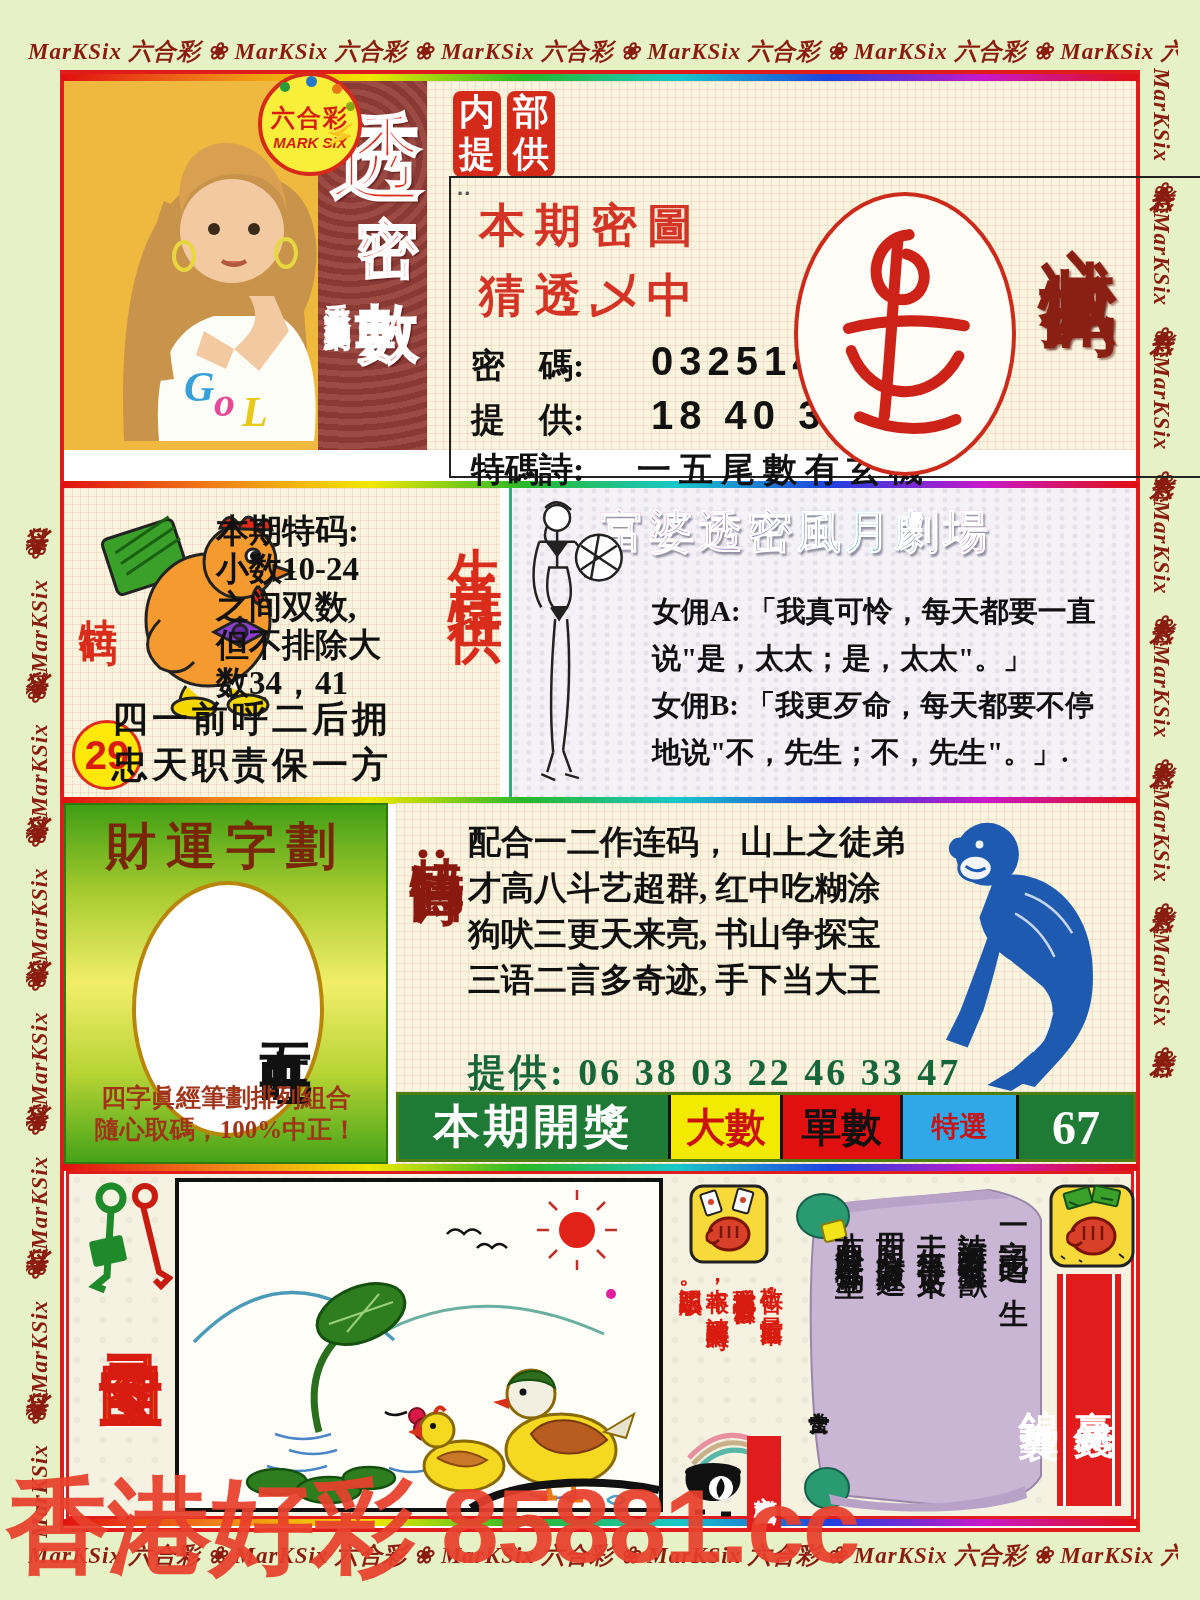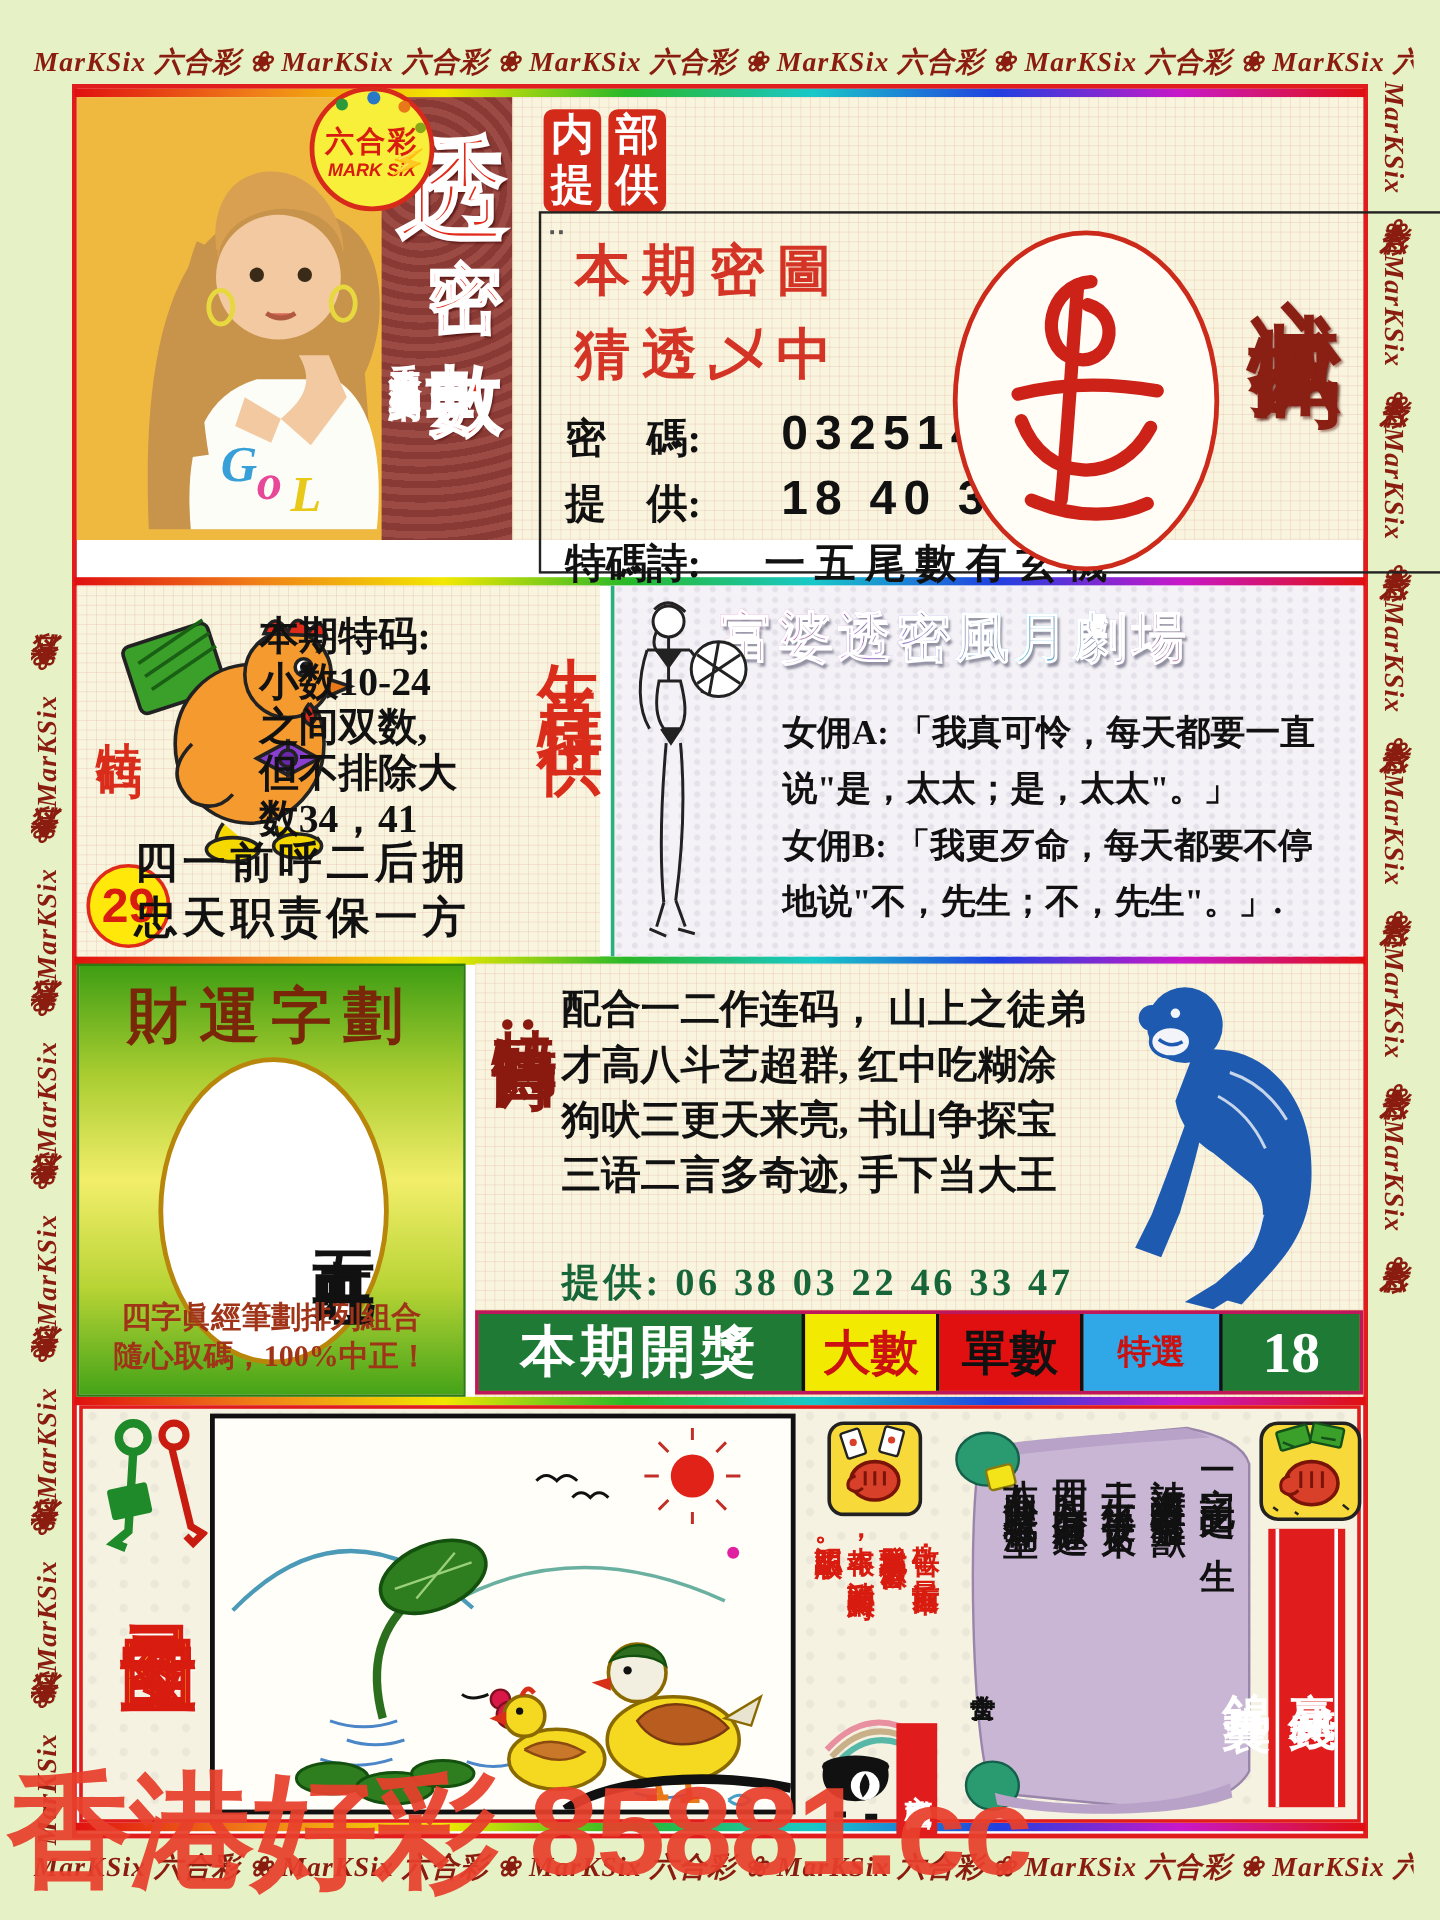--- a/index.html
+++ b/index.html
@@ -101,24 +101,24 @@
     font-family:"Liberation Serif",serif;font-size:25px;}
   .ff1{top:276px;} .ff2{top:308px;}
   .ppanel{position:absolute;left:396px;top:803px;width:740px;height:361px;}
   .pside{position:absolute;left:4px;top:10px;height:290px;writing-mode:vertical-rl;color:#8a1a10;
     font-family:"Liberation Serif",serif;font-weight:bold;font-size:54px;letter-spacing:8px;}
   .plines{position:absolute;left:72px;top:16px;width:450px;color:#111;font-family:"Liberation Serif",serif;
     font-weight:bold;font-size:33px;line-height:46px;white-space:nowrap;}
   .pspec{position:absolute;left:72px;top:196px;color:#e0261c;font-family:"Liberation Serif",serif;
     font-weight:bold;font-size:38px;letter-spacing:4px;}
   .pprov{position:absolute;left:72px;top:244px;color:#17663a;font-family:"Liberation Serif",serif;
-    font-weight:bold;font-size:32px;letter-spacing:3px;}
+    font-weight:bold;font-size:38px;letter-spacing:3px;}
   .monkey{position:absolute;left:500px;top:2px;width:238px;height:286px;}
   .resultbar{position:absolute;left:396px;top:1092px;width:740px;height:70px;display:flex;
-    border:3px solid #be185d;box-sizing:border-box;background:#f97316;}
+    border:3px solid #4d7c0f;box-sizing:border-box;background:#b91c1c;}
   .cell{height:100%;display:flex;align-items:center;justify-content:center;font-weight:bold;
     font-family:"Liberation Serif",serif;box-sizing:border-box;border-right:3px solid #111;}
   .c0{width:272px;background:#1e7a34;color:#fff;font-size:46px;letter-spacing:4px;}
   .c1{width:112px;background:#f2ea00;color:#cc1111;font-size:40px;}
   .c2{width:120px;background:#e01010;color:#111;font-size:40px;}
   .c3{width:116px;background:#30a8e8;color:#cc1111;font-size:28px;}
   .c4{flex:1;background:#1e7a34;color:#fff;font-size:48px;border-right:none;}
 
   
   .bottombox{position:absolute;left:66px;top:1171px;width:1068px;height:348px;
@@ -329,21 +329,21 @@
         <path d="M130 90 q 30 10 48 40 M120 110 q 26 14 40 44 M158 210 q -6 22 -20 40"></path>
       </g>
     </svg>
   </div>
 
   <div class="resultbar">
     <div class="cell c0">本期開獎</div>
     <div class="cell c1">大數</div>
     <div class="cell c2">單數</div>
     <div class="cell c3">特選</div>
-    <div class="cell c4">18</div>
+    <div class="cell c4">67</div>
   </div>
 
   <div class="bottombox">
     <svg class="keys" viewBox="0 0 90 124">
       <circle cx="28" cy="18" r="12" fill="none" stroke="#1e8a2a" stroke-width="7"></circle>
       <path d="M28 30 L24 96 l-12 10 10 4" stroke="#1e8a2a" stroke-width="7" fill="none"></path>
       <circle cx="62" cy="16" r="10" fill="none" stroke="#c81c10" stroke-width="6"></circle>
       <path d="M60 26 L76 92 l10 6 -8 8 -6 -6" stroke="#c81c10" stroke-width="6" fill="none"></path>
       <rect x="8" y="58" width="34" height="26" rx="3" fill="#1e8a2a" transform="rotate(-12 25 71)"></rect>
     </svg>

